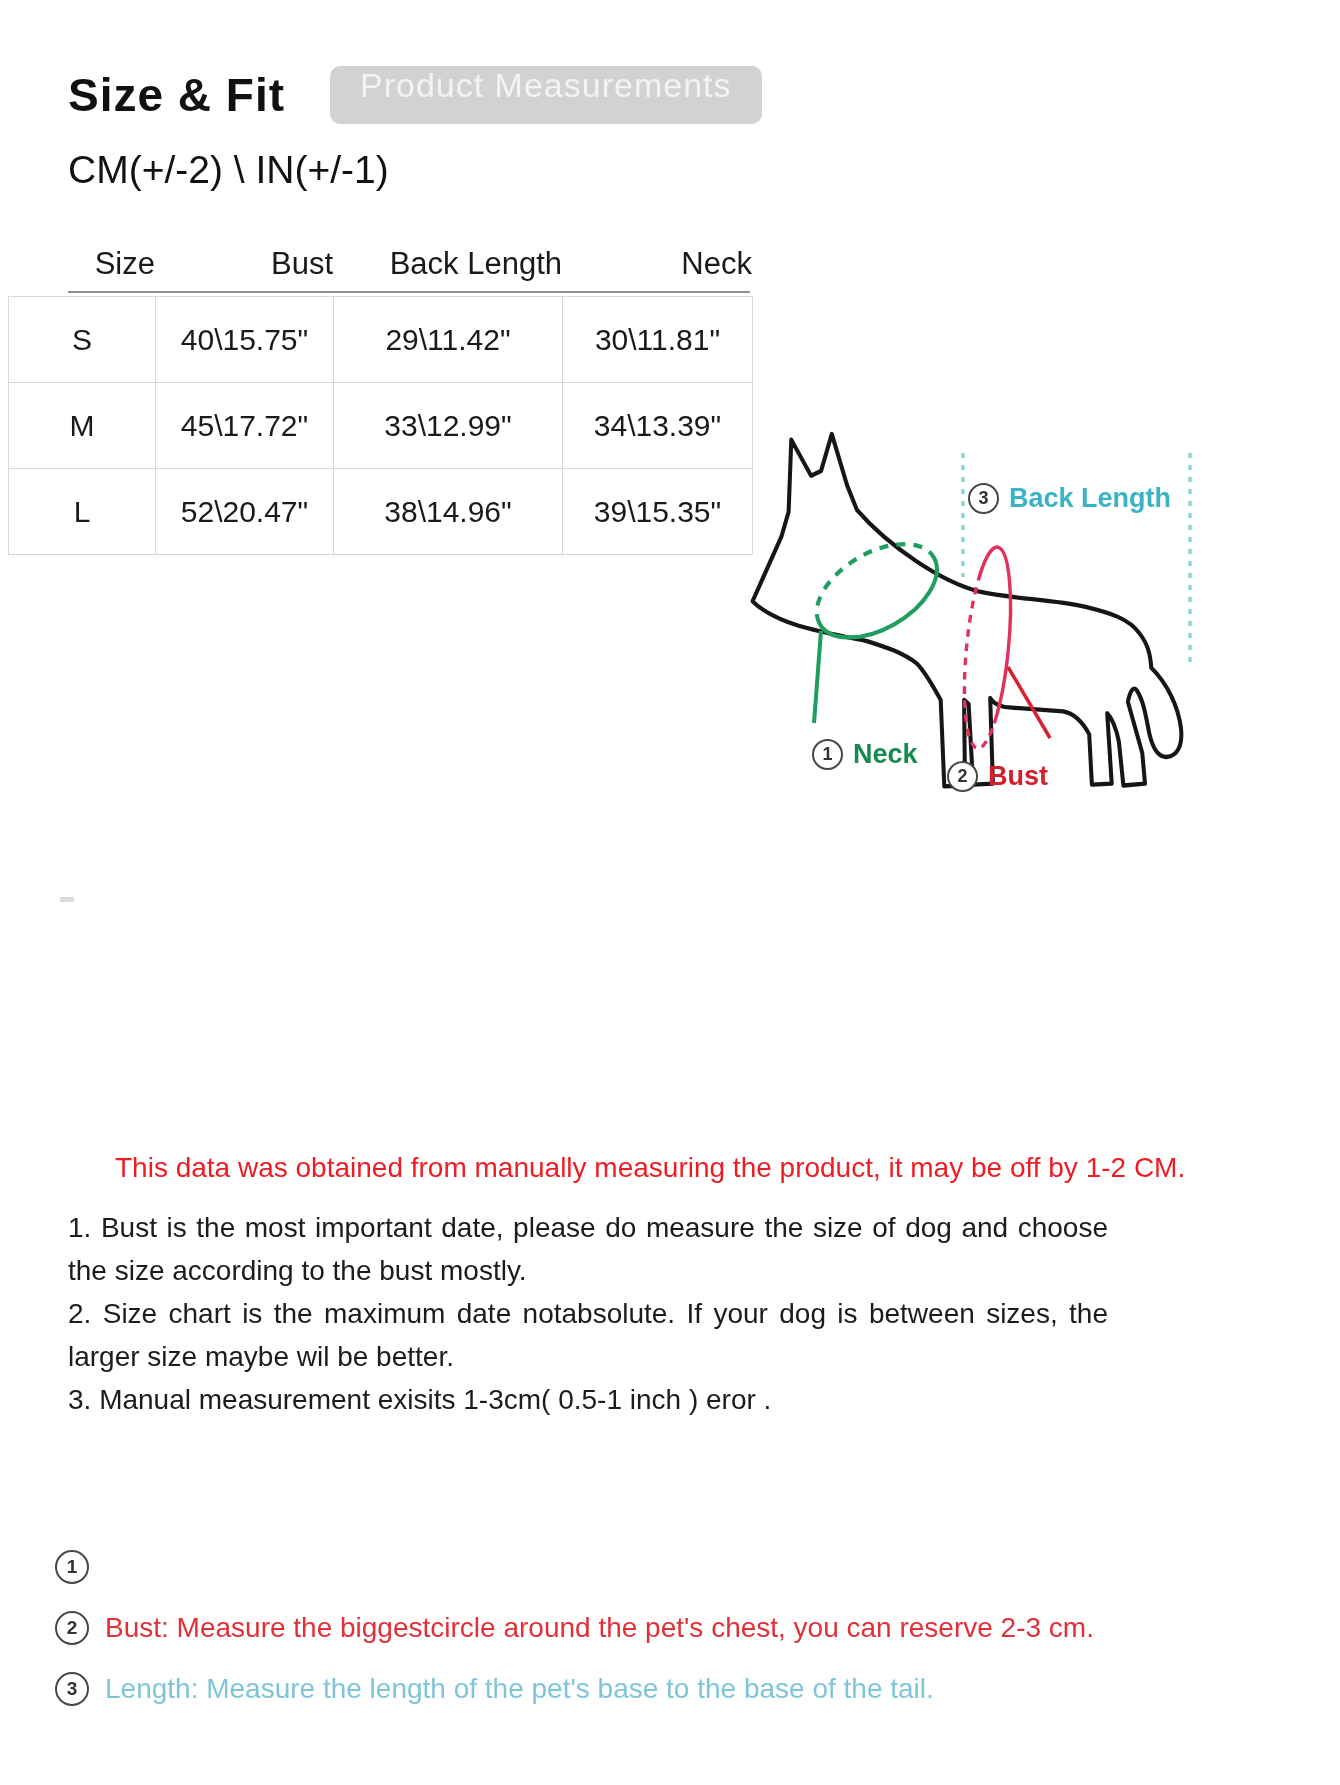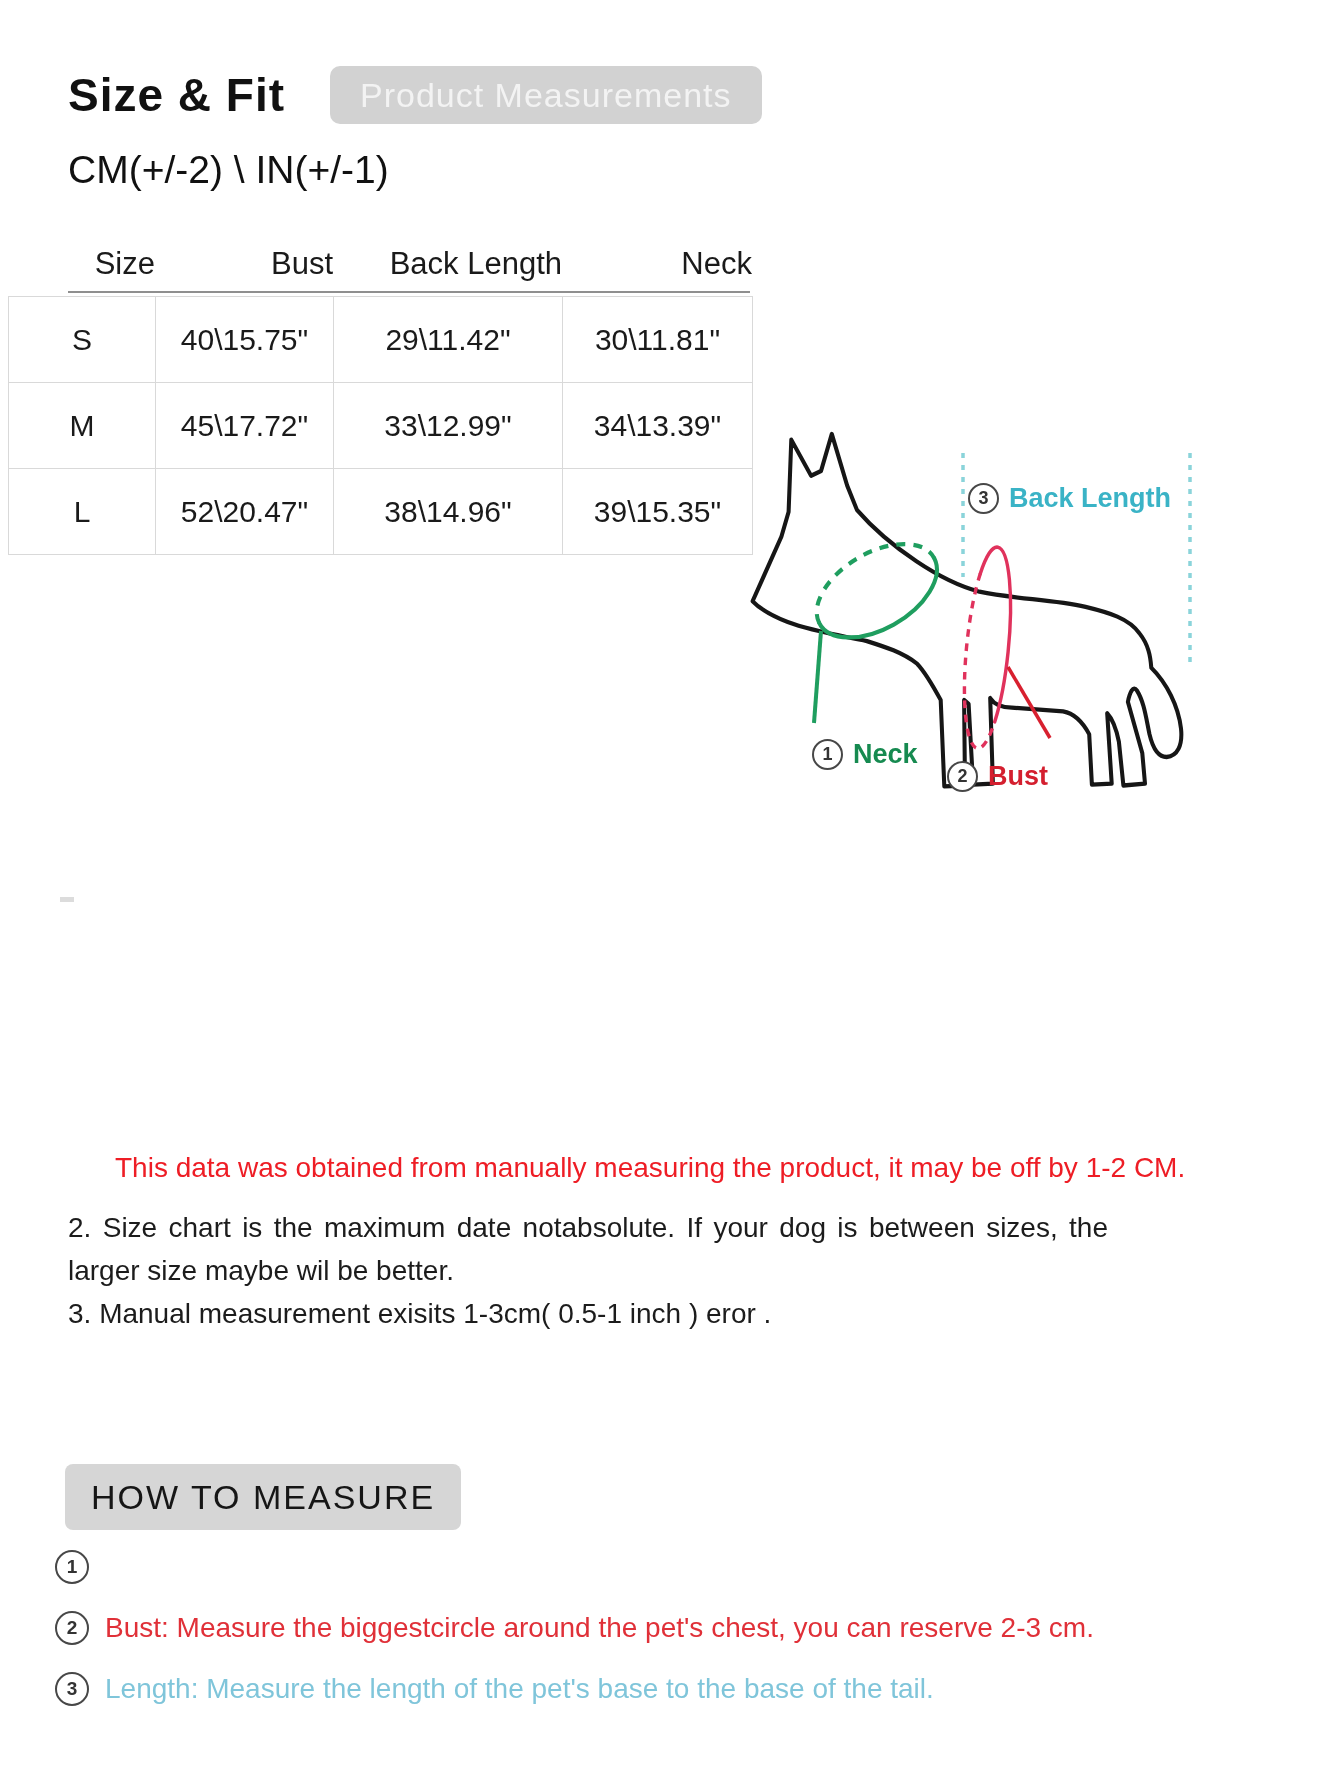--- a/index.html
+++ b/index.html
@@ -2,21 +2,21 @@
 <html><head>
 <meta charset="utf-8">
 <style>
   html,body{margin:0;padding:0;background:#ffffff;}
   .page{position:relative;width:1340px;height:1785px;background:#fff;overflow:hidden;
         font-family:"Liberation Sans", sans-serif;color:#1a1a1a;}
 
   
   .title{position:absolute;left:68px;top:68px;font-size:46px;font-weight:bold;color:#111;letter-spacing:1px;}
   .badge{position:absolute;left:330px;top:66px;height:58px;padding:0 30px;background:#d2d2d2;
-         border-radius:10px;display:flex;align-items:center;font-size:34px;color:#f3f3f3;letter-spacing:1px;}
+         border-radius:10px;display:flex;font-size:34px;color:#f3f3f3;letter-spacing:1px;}
   .subtitle{position:absolute;left:68px;top:148px;font-size:39px;color:#111;}
 
   
   .thead{position:absolute;left:8px;top:246px;width:744px;display:flex;}
   .thead span{display:block;text-align:right;font-size:31px;color:#1a1a1a;}
   .th-size{width:147px;} .th-bust{width:178px;} .th-back{width:229px;} .th-neck{width:190px;}
   .thead-rule{position:absolute;left:68px;top:291px;width:682px;height:2px;background:#8f8f8f;}
   table.grid{position:absolute;left:8px;top:296px;border-collapse:collapse;table-layout:fixed;}
   table.grid td{border:1px solid #d9d9d9;height:83px;text-align:center;vertical-align:middle;
                 font-size:30px;color:#1a1a1a;background:#fff;}
@@ -142,27 +142,25 @@
     <div class="dlabel lbl-bust">
       <span class="circnum">2</span>
       <span>Bust</span>
     </div>
   </div>
 
   <div class="stray-mark"></div>
 
   <div class="notice">This data was obtained from manually measuring the product, it may be off by 1-2 CM.</div>
   <div class="notes">
+    <p>1. Bust is the most important date, please do measure the size of dog and choose the size according to the bust mostly.</p>
     <p>2. Size chart is the maximum date notabsolute. If your dog is between sizes, the larger size maybe wil be better.</p>
     <p>3. Manual measurement exisits 1-3cm( 0.5-1 inch ) eror .</p>
   </div>
 
-  <div class="htm-badge">
-    <span>HOW TO MEASURE</span>
-  </div>
 
   <div class="steps">
     <div class="step step-neck">
       <span class="circnum">1</span>
     </div>
     <div class="step step-bust">
       <span class="circnum">2</span>
       <span>Bust:  Measure the biggestcircle around the pet's chest, you can reserve 2-3 cm.</span>
     </div>
     <div class="step step-length">

